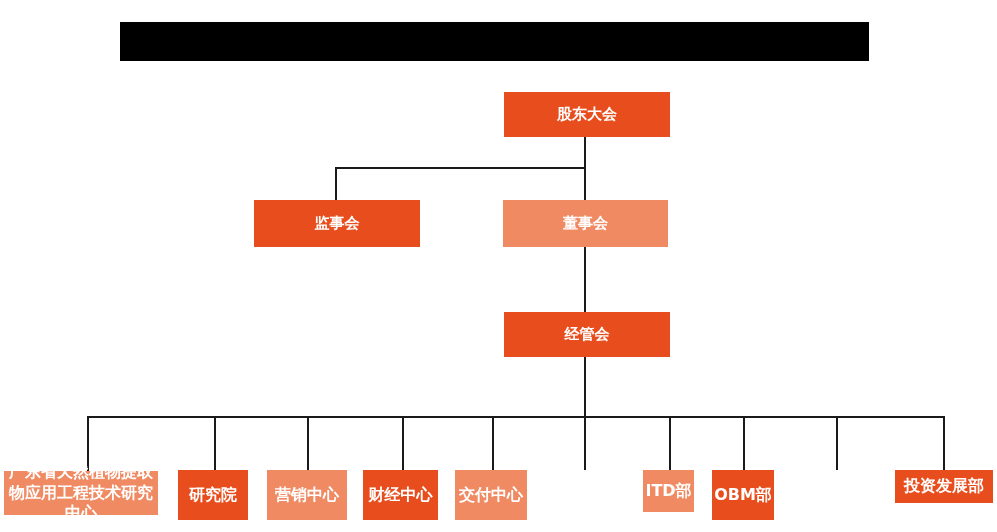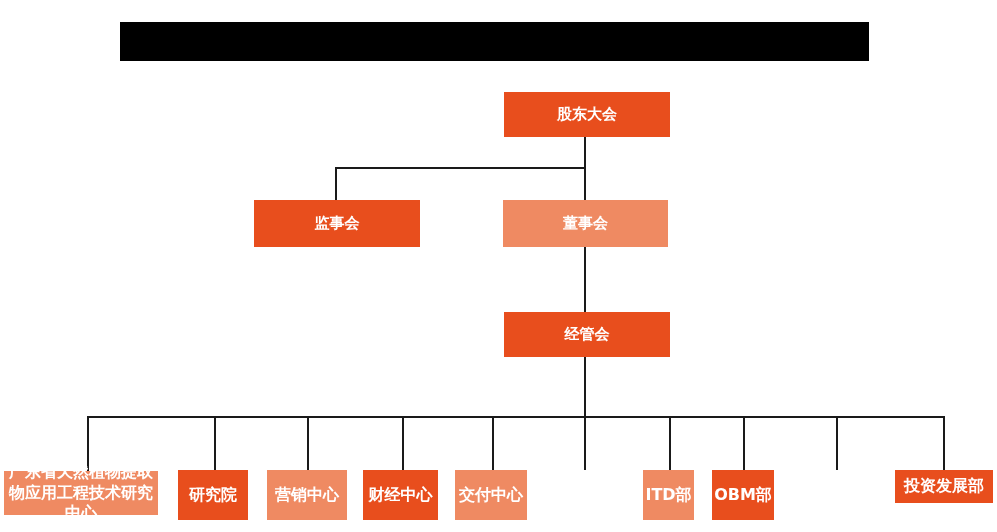--- a/index.html
+++ b/index.html
@@ -91,21 +91,21 @@
   </div>
   <div class="node secondary dept" style="left:267px; top:470px; width:80px; height:50px;">
     <span>营销中心</span>
   </div>
   <div class="node primary dept" style="left:363px; top:470px; width:75px; height:50px;">
     <span>财经中心</span>
   </div>
   <div class="node secondary dept" style="left:455px; top:470px; width:72px; height:50px;text-align:center;">
     <span>交付中心</span>
   </div>
-  <div class="node secondary dept" style="left:643px; top:470px; width:51px; height:50px;">
+  <div class="node secondary dept" style="left:643px; top:470px; width:51px; height:42px;">
     <span>ITD部</span>
   </div>
   <div class="node primary dept" style="left:712px; top:470px; width:62px; height:50px;">
     <span>OBM部</span>
   </div>
   <div class="node primary dept" style="left:895px; top:470px; width:98px; height:33px;">
     <span>投资发展部</span>
   </div>
 
 </div>

